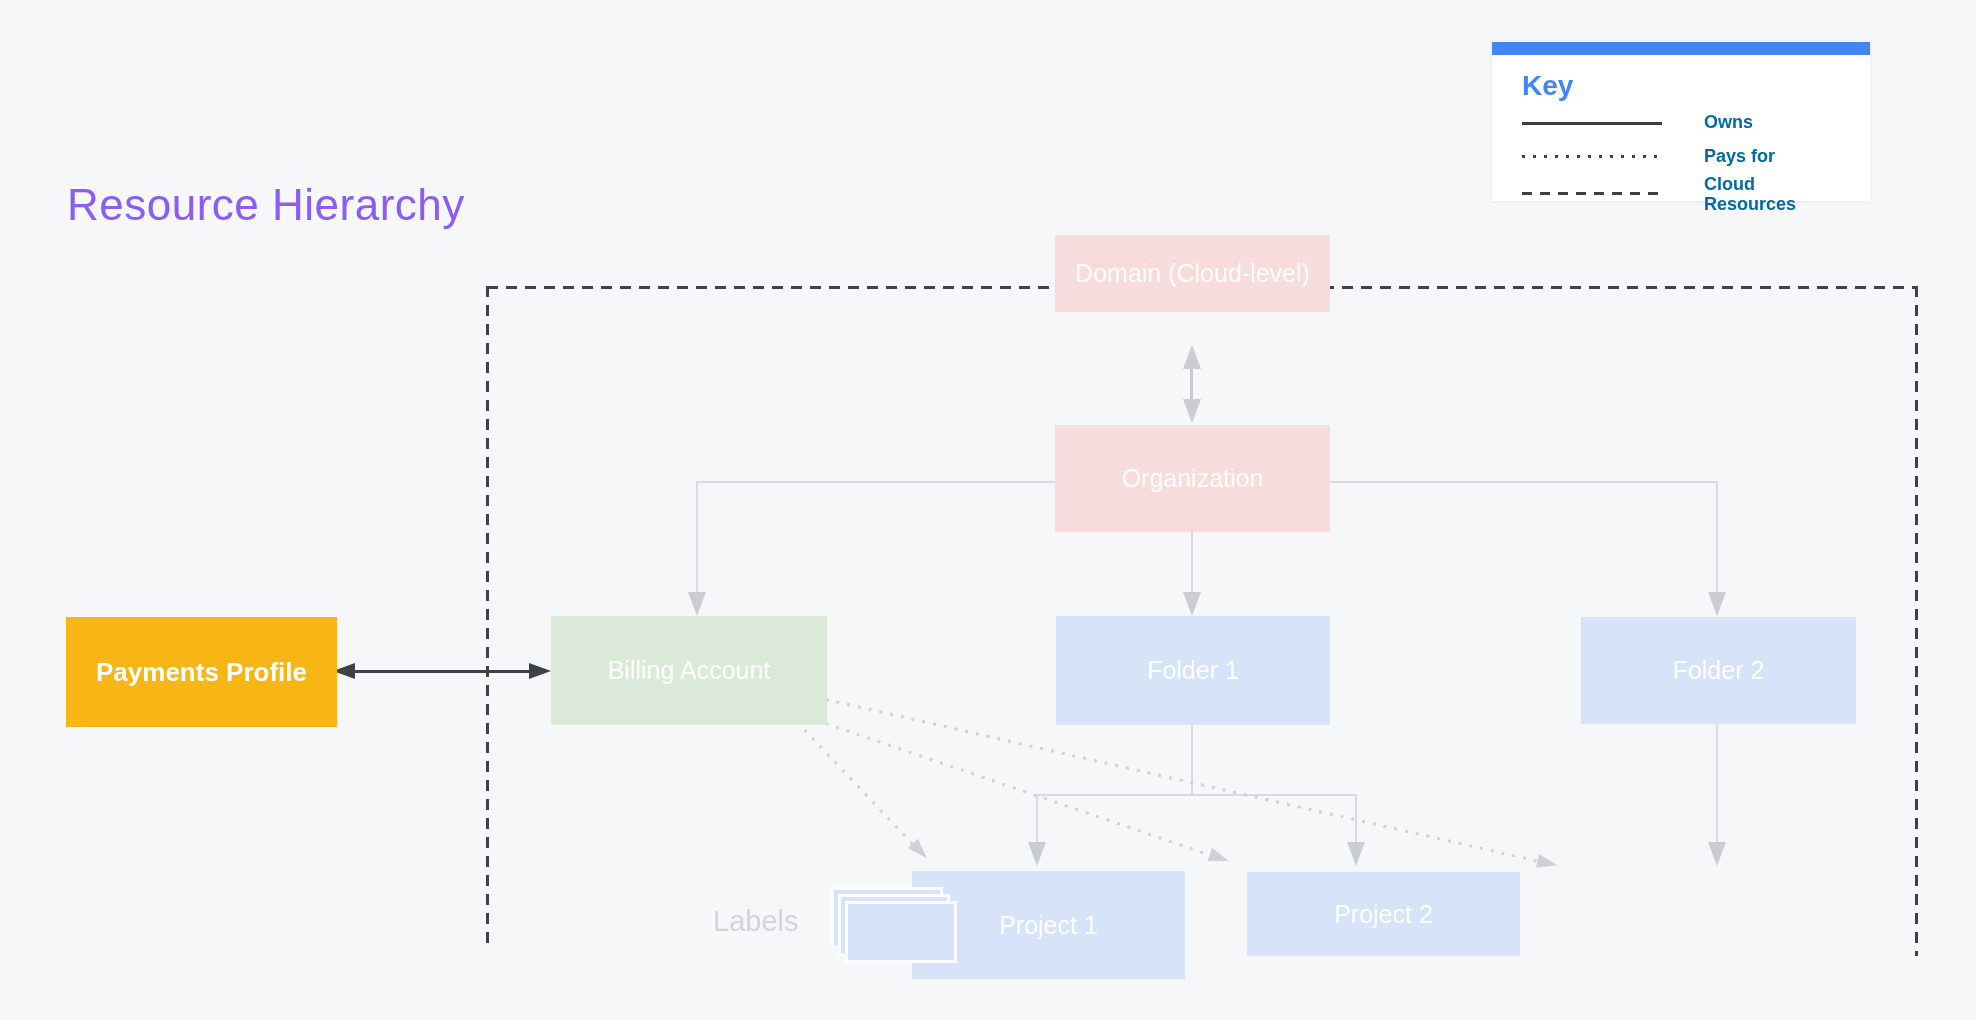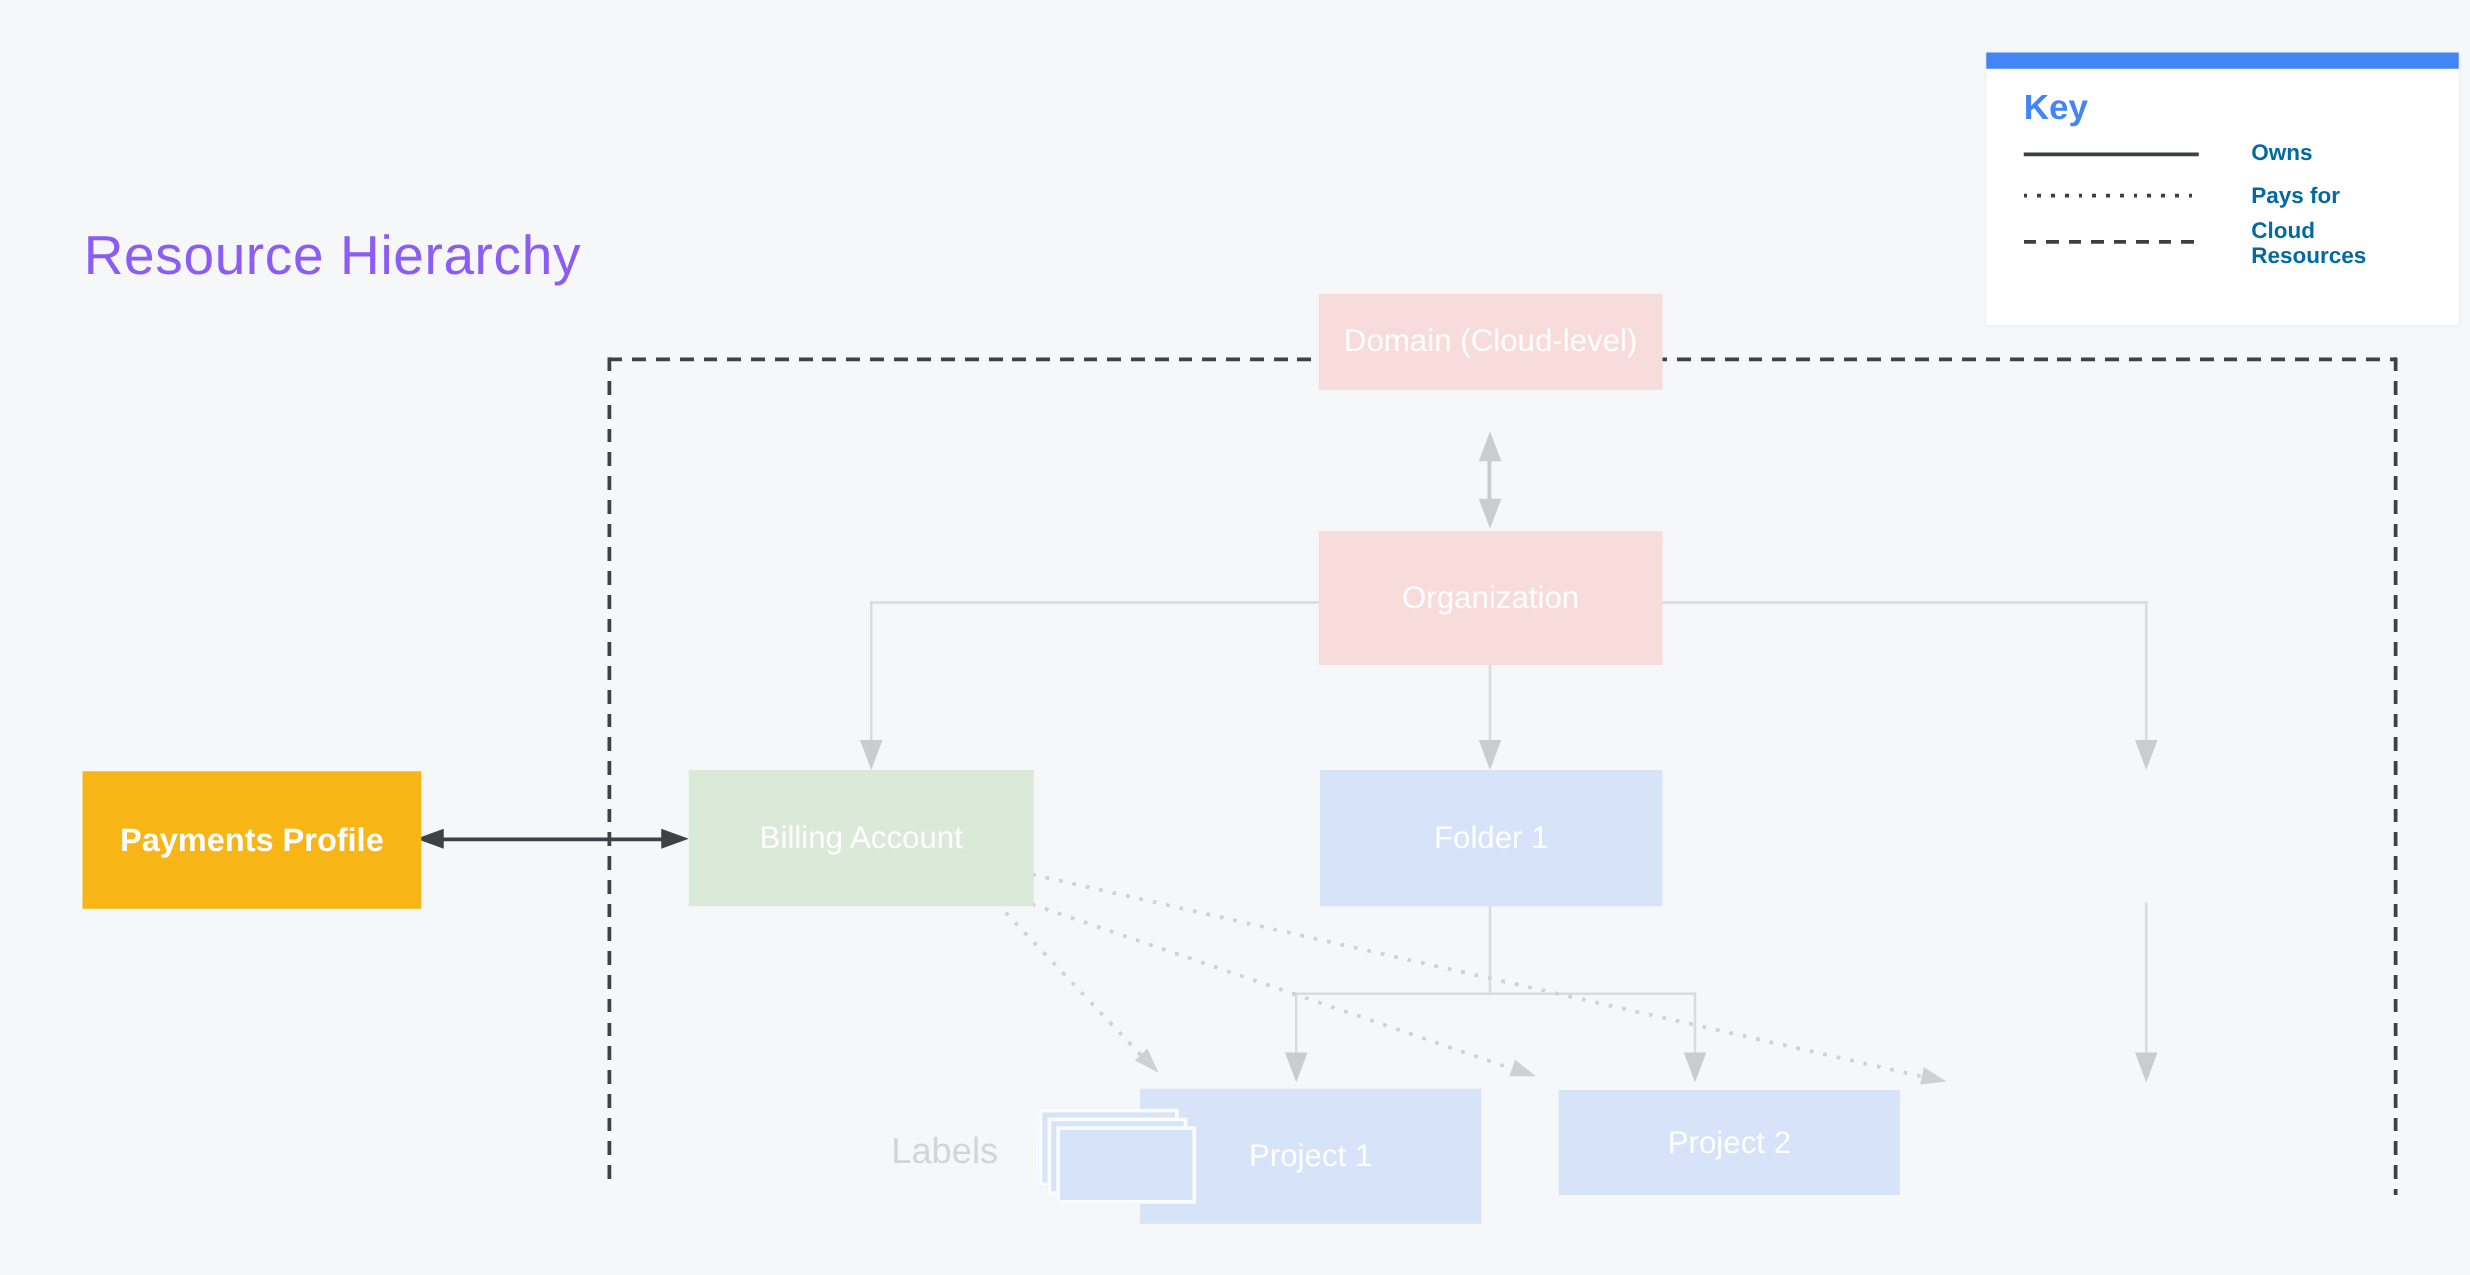--- a/index.html
+++ b/index.html
@@ -29,21 +29,21 @@
   .node{display:flex;align-items:center;justify-content:center;
     color:rgba(255,255,255,.95);font-size:25px;text-align:center;}
   .node-pink{background:#f8dcdb;}
   .node-green{background:#dbe9d9;}
   .node-blue{background:#d7e3f8;}
   .node-yellow{background:#f8b616;color:#ffffff;font-weight:bold;font-size:26px;}
   
   .card{width:112px;height:62px;background:#d7e3f8;border:3px solid #fafcfe;box-sizing:border-box;}
   #labels-caption{left:713px;top:905px;font-size:29px;color:#d2d5d8;}
   
-  #legend{left:1589px;top:42px;width:378px;height:218px;background:#ffffff;box-shadow:0 1px 3px rgba(60,64,67,.08);}
+  #legend{left:1492px;top:42px;width:378px;height:159px;background:#ffffff;box-shadow:0 1px 3px rgba(60,64,67,.08);}
   #legend-accent{left:0;top:0;width:378px;height:13px;background:#4285f4;}
   #legend-title{left:30px;top:28px;font-size:28px;font-weight:bold;color:#4285f4;}
   .legend-line{left:30px;width:140px;height:3px;}
   .legend-solid{background:#3c4043;}
   .legend-dotted{background:repeating-linear-gradient(90deg,#3c4043 0 3px,transparent 3px 11px);}
   .legend-dashed{background:repeating-linear-gradient(90deg,#3c4043 0 10px,transparent 10px 18px);}
   .legend-label{left:212px;width:120px;font-size:18px;font-weight:bold;color:#0369a1;line-height:20px;}
 </style>
 </head>
 <body>
@@ -99,20 +99,23 @@
     </div>
   <div class="abs node node-pink" style="left:1055px;top:425px;width:275px;height:107px;">
       <span>Organization</span>
     </div>
   <div class="abs node node-green" style="left:551px;top:616px;width:276px;height:109px;text-align:center;">
       <span>Billing Account</span>
     </div>
   <div class="abs node node-blue" style="left:1056px;top:616px;width:274px;height:109px;">
       <span>Folder 1</span>
     </div>
+  <div class="abs node node-blue" style="left:1581px;top:617px;width:275px;height:107px;">
+      <span>Folder 2</span>
+    </div>
   <div class="abs node node-blue" style="left:912px;top:871px;width:273px;height:108px;">
       <span>Project 1</span>
     </div>
   <div class="abs node node-blue" style="left:1247px;top:872px;width:273px;height:84px;">
       <span>Project 2</span>
     </div>
 
   <div class="abs" id="labels-caption">Labels</div>
   <div class="abs card" style="left:831px;top:887px;"></div>
   <div class="abs card" style="left:838px;top:894px;"></div>

